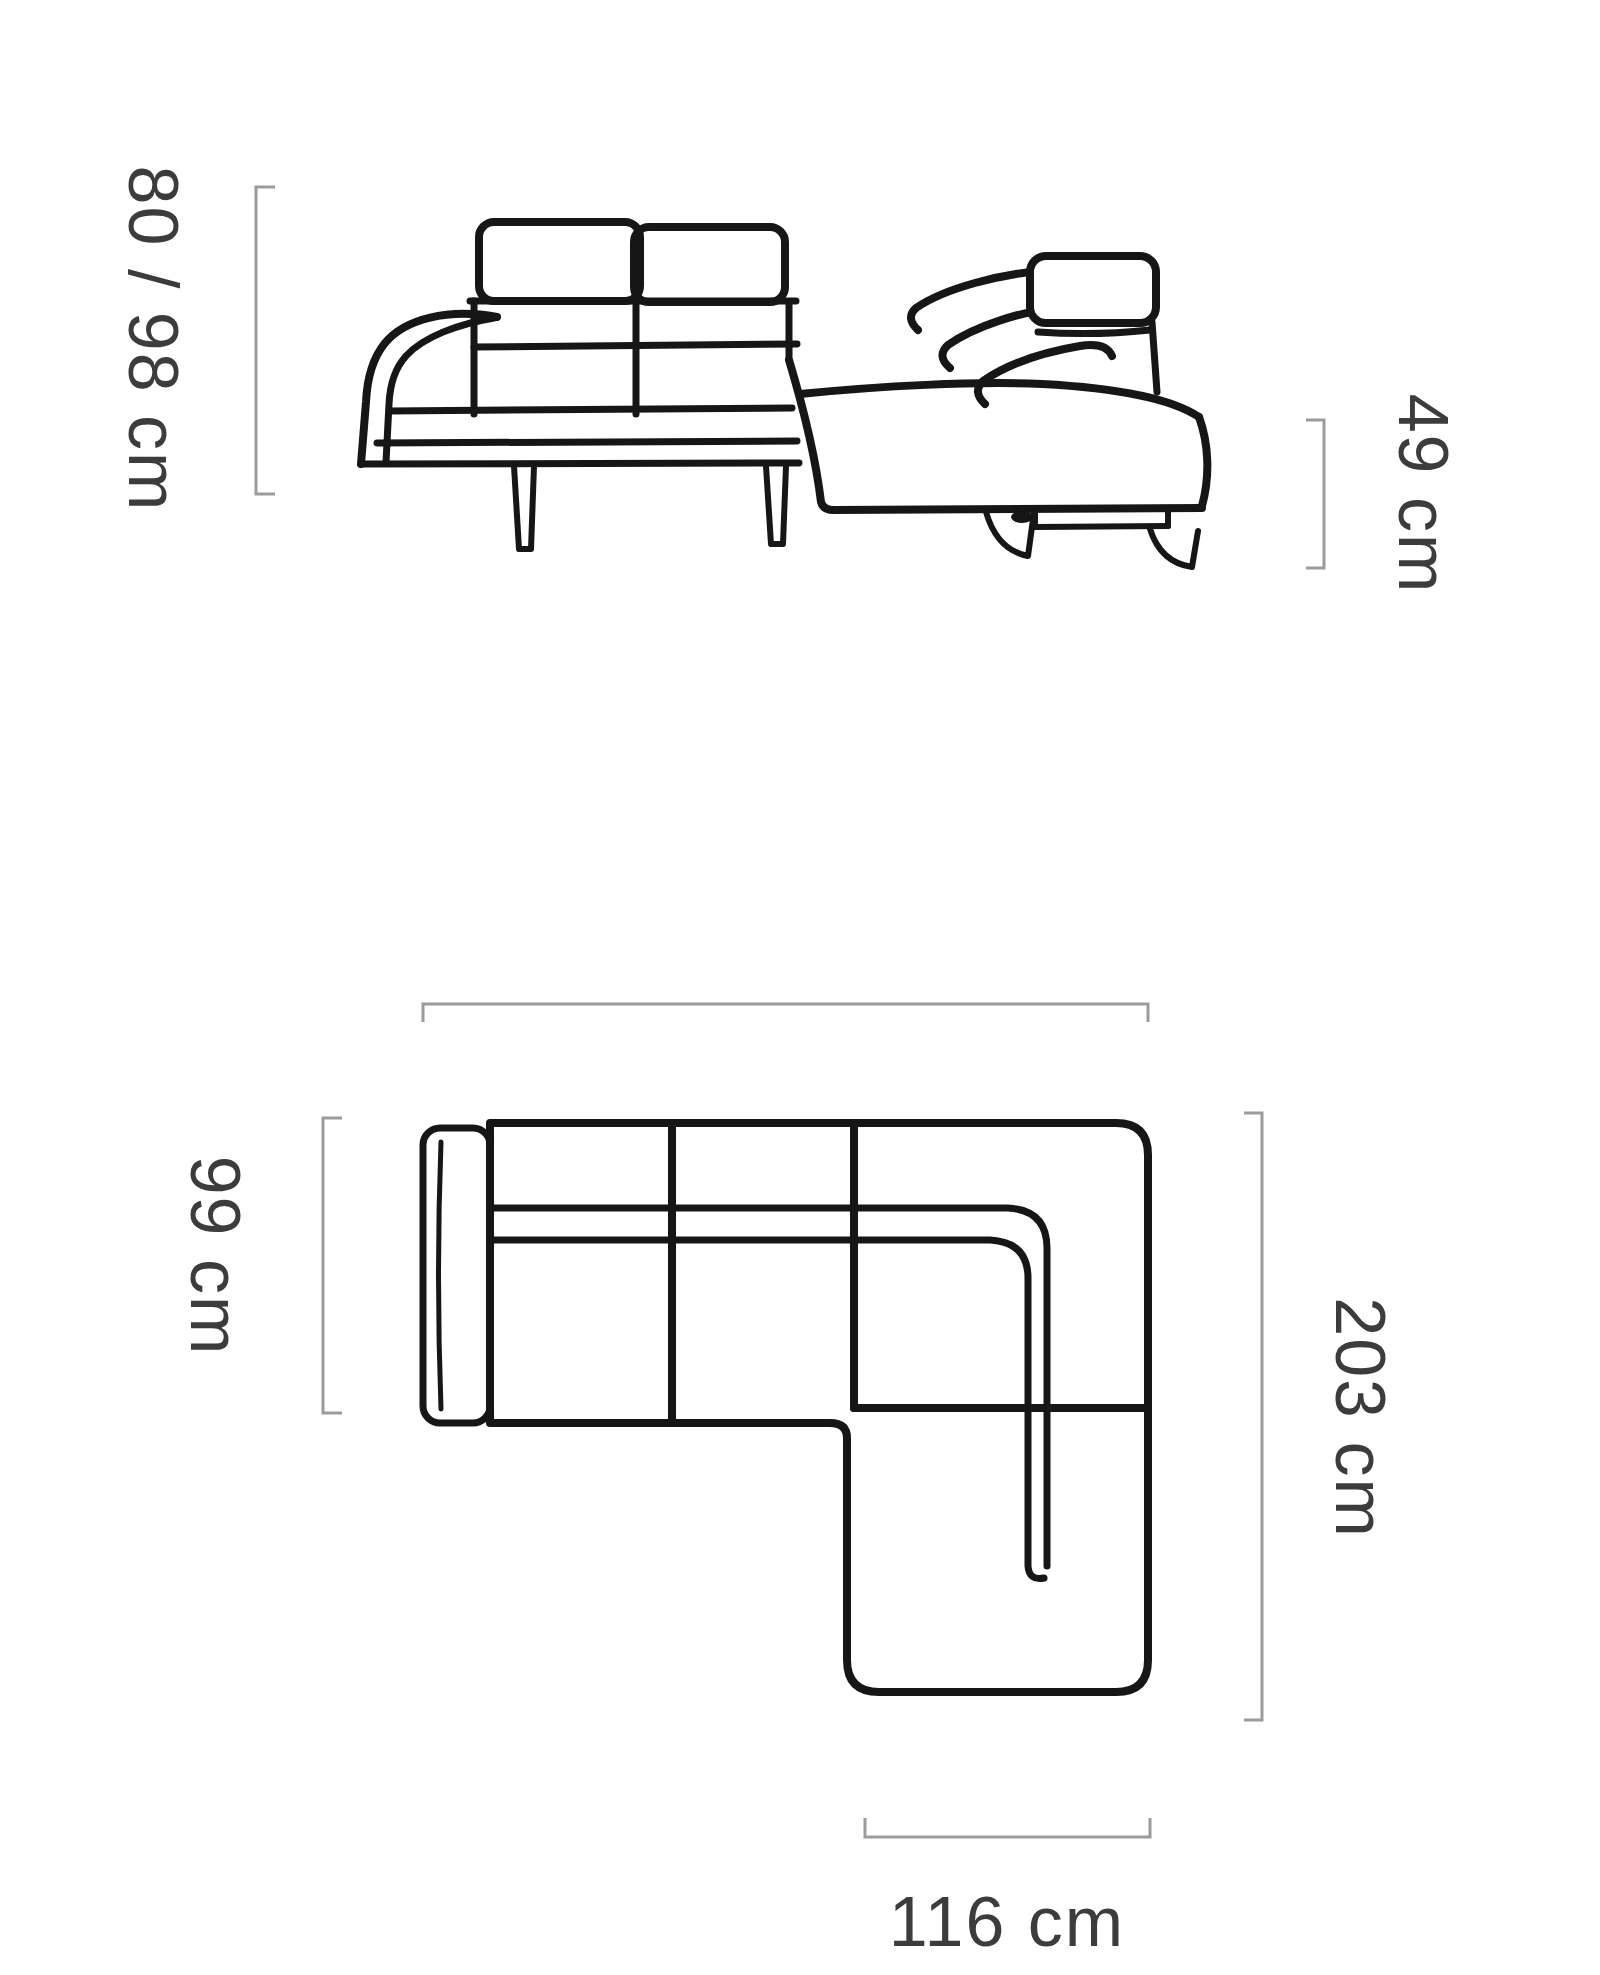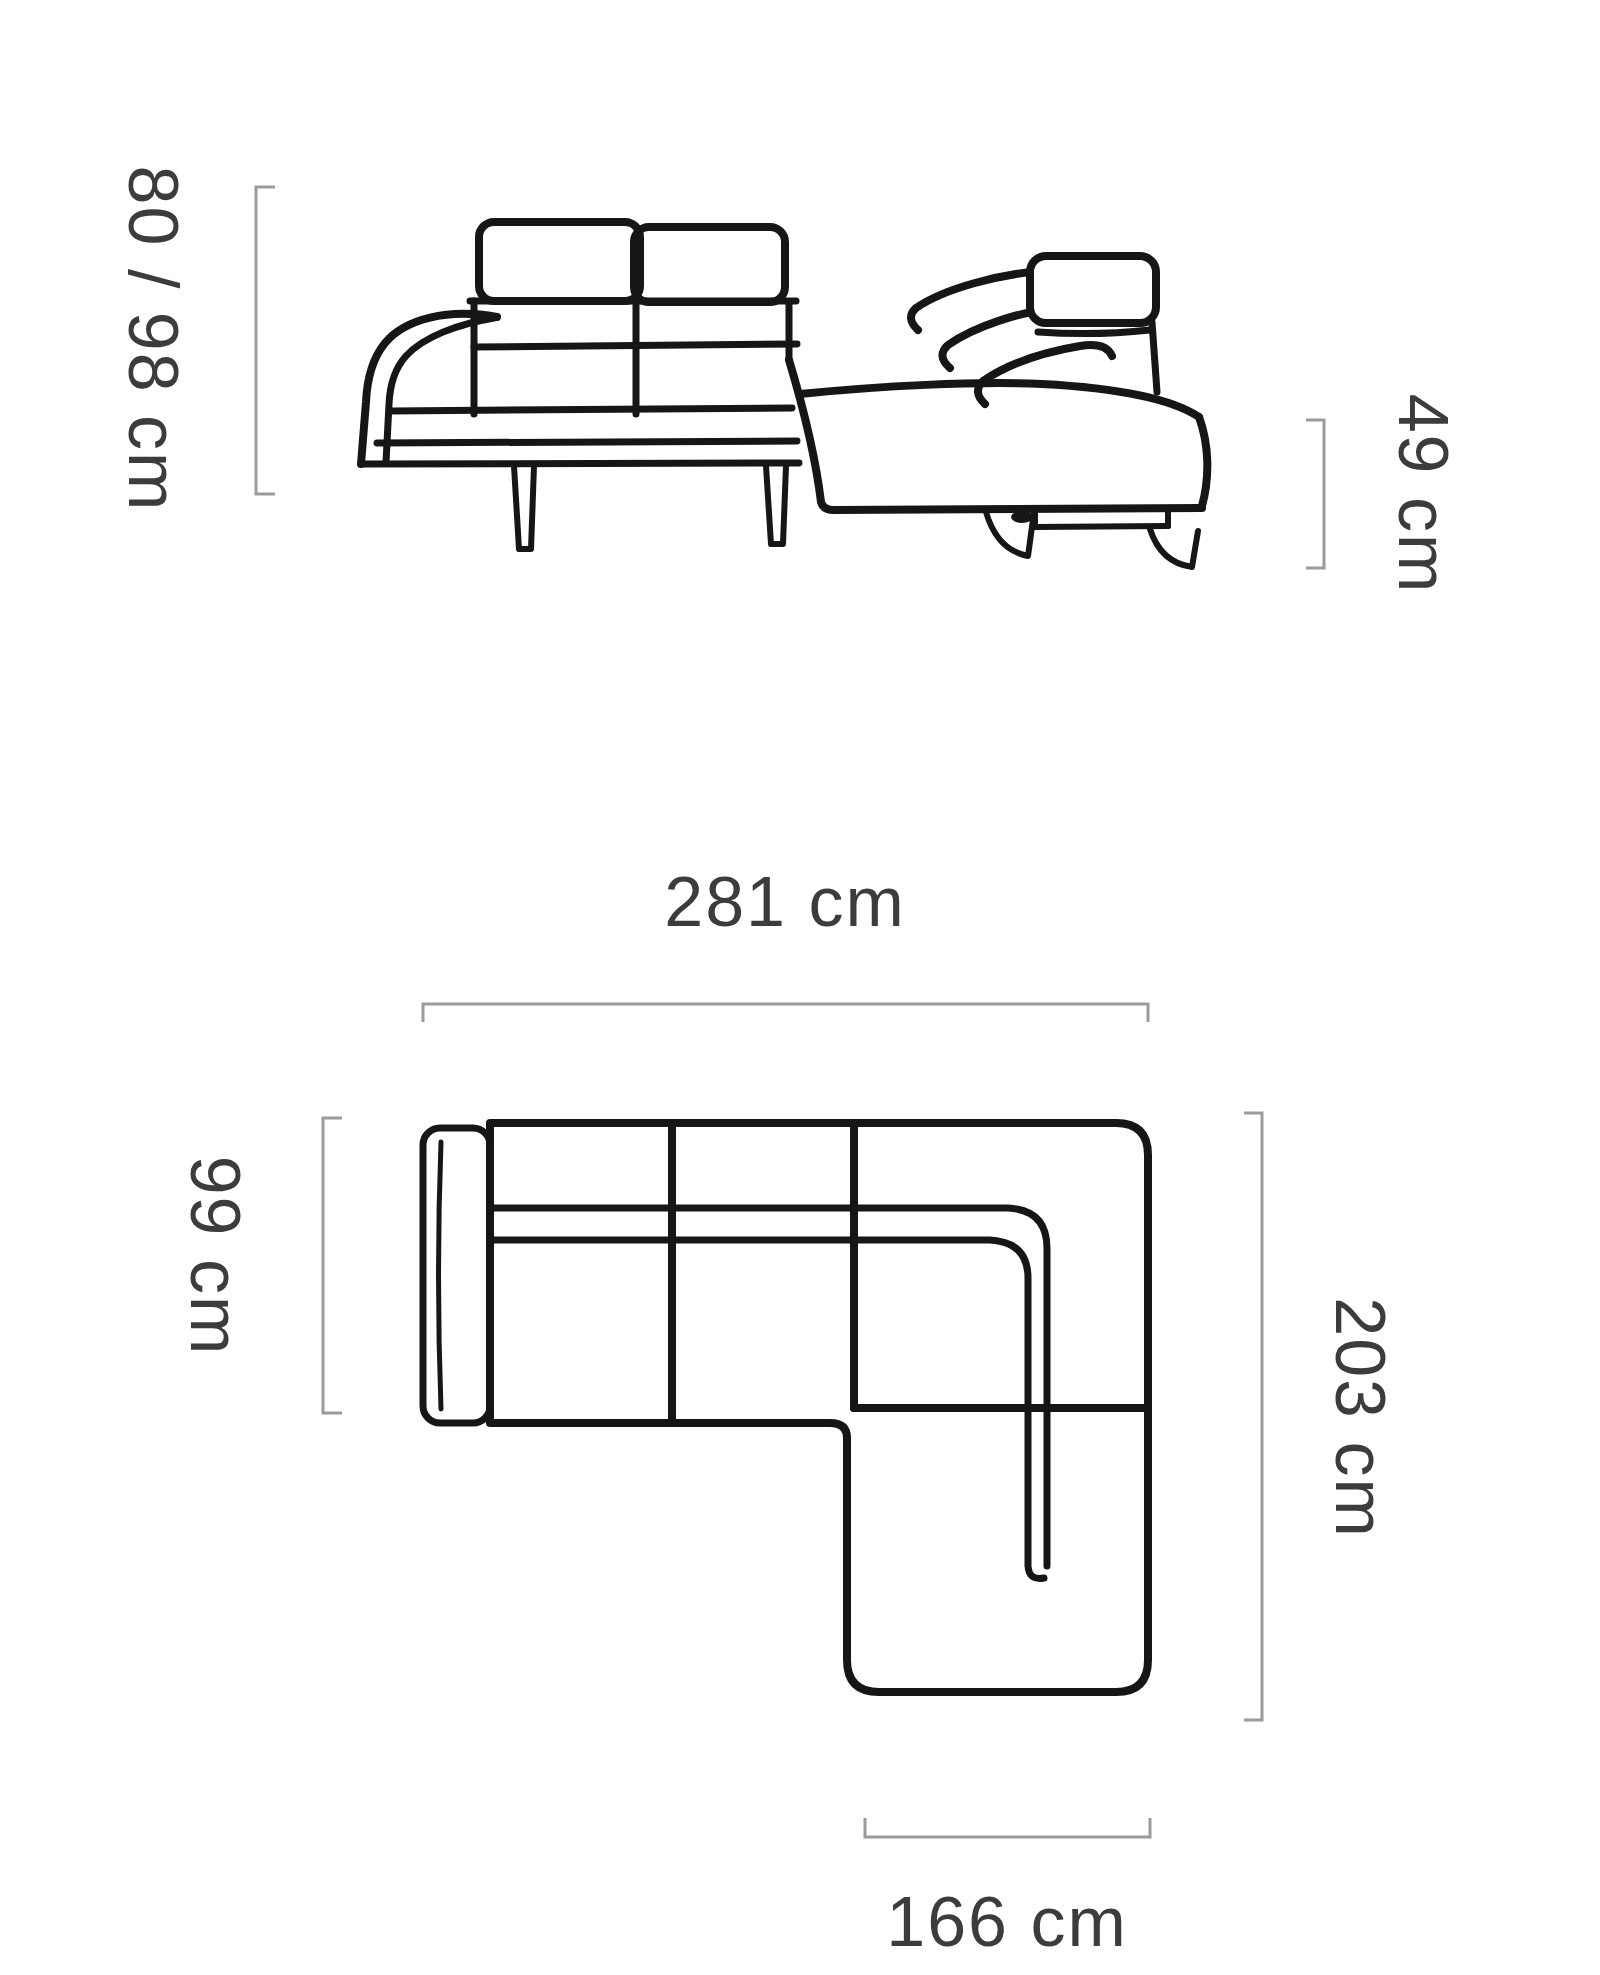--- a/index.html
+++ b/index.html
@@ -98,20 +98,19 @@
       <path d="M 342,1118 L 323,1118 L 323,1413 L 342,1413"></path>
       <path d="M 1244,1113 L 1262,1113 L 1262,1720 L 1244,1720"></path>
       <path d="M 865,1818 L 865,1837 L 1150,1837 L 1150,1818"></path>
     </g>
   </svg>
 
   <div class="dim v" style="left:153px; top:339px;">80 / 98 cm</div>
 
   <div class="dim v" style="left:1423px; top:494px;">49 cm</div>
 
-  <div class="dim" style="left:785px; top:902px;">281 cm</div>
 
   <div class="dim v" style="left:215px; top:1256px;">99 cm</div>
 
   <div class="dim v" style="left:1360px; top:1418px;">203 cm</div>
 
-  <div class="dim" style="left:1007px; top:1922px;">166 cm</div>
+  <div class="dim" style="left:1007px; top:1922px;">116 cm</div>
 </div>
 
 </body></html>

